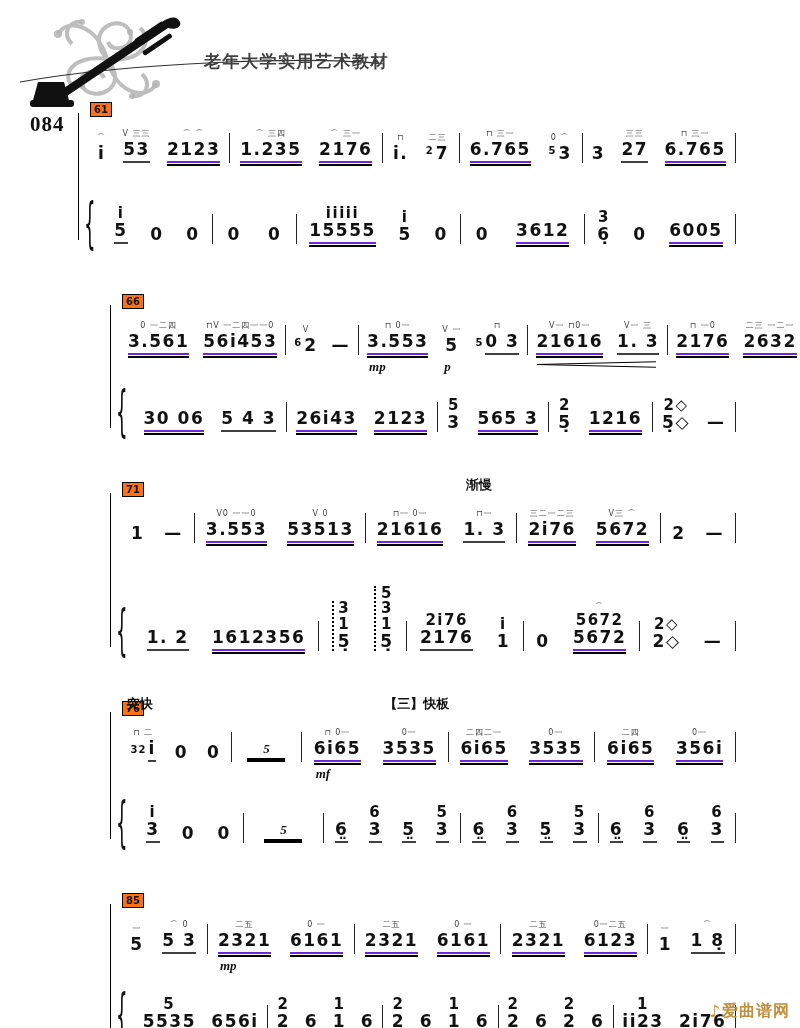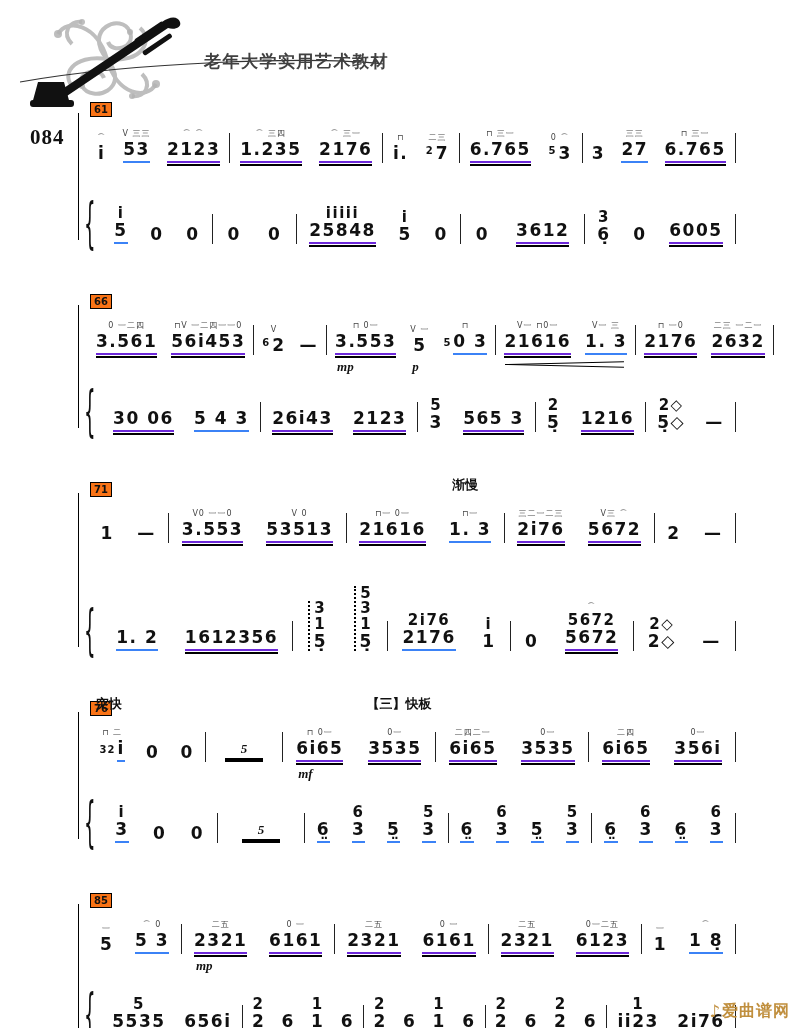--- a/index.html
+++ b/index.html
@@ -4,26 +4,26 @@
 <style>
   html,body{margin:0;padding:0;background:#fff;}
   #page{position:relative;width:800px;height:1028px;background:#fff;overflow:hidden;
         font-family:"DejaVu Sans","Liberation Sans",sans-serif;color:#111;}
 
   
   #ornament{position:absolute;left:12px;top:4px;}
   #page-title{position:absolute;left:204px;top:50px;font-size:17px;font-weight:bold;
               letter-spacing:1.5px;color:#404040;}
   #page-number{position:absolute;left:30px;top:112px;font-size:21px;font-weight:bold;
-               font-family:"Liberation Serif","DejaVu Serif",serif;letter-spacing:1px;margin-top:13px;}
+               font-family:"Liberation Serif","DejaVu Serif",serif;letter-spacing:1px;}
 
   
   #score{position:absolute;left:76px;top:98px;width:660px;}
   .system{position:relative;padding-left:12px;}
-  .system + .system{margin-top:46px;}
+  .system + .system{margin-top:46px;margin-left:32px;}
   .sysline{position:absolute;left:2px;top:15px;bottom:4px;width:1px;background:#000;}
   .mnum{display:inline-block;border:1px solid #000;font-size:10px;font-weight:bold;
         padding:0 3px;line-height:13px;margin-left:2px;background:#f97316;}
   .syslabel{position:absolute;top:-2px;font-size:13px;font-weight:bold;white-space:nowrap;}
 
   .staff{display:flex;align-items:flex-end;margin-top:10px;position:relative;}
   .staff.accomp{margin-top:30px;padding-left:14px;}
   .brace{position:absolute;left:-4px;bottom:-6px;font-size:26px;font-weight:normal;
          transform:scaleY(2.1) scaleX(0.7);transform-origin:left bottom;line-height:1;}
   .measure{display:flex;align-items:flex-end;gap:14px;padding:2px 8px 0 8px;flex:1 1 auto;
@@ -33,21 +33,21 @@
   .grp{position:relative;display:flex;flex-direction:column;align-items:center;}
   .u{font-size:8px;color:#444;letter-spacing:1px;white-space:nowrap;margin-bottom:2px;
      line-height:9px;min-height:9px;}
   .line{display:flex;align-items:flex-end;}
   .grace{font-size:10px;font-weight:bold;margin-right:2px;transform:translateY(-7px);
          display:inline-block;letter-spacing:1px;}
   .col{display:flex;flex-direction:column;align-items:center;line-height:1.04;}
   .ctop{font-size:15px;font-weight:bold;letter-spacing:1.5px;white-space:nowrap;line-height:1.04;}
   .note{display:inline-block;position:relative;font-size:17px;font-weight:bold;
         letter-spacing:1.5px;white-space:nowrap;line-height:1.1;}
-  .b1{border-bottom:2px solid #3b82f6;padding-bottom:2px;}
+  .b1{border-bottom:2px solid #404040;padding-bottom:2px;}
   .b2{border-bottom:2px solid #6d28d9;padding-bottom:2px;}
   .b2::after{content:"";position:absolute;left:0;right:0;bottom:-5px;height:2px;background:#000;}
   .dyn{position:absolute;top:100%;left:2px;margin-top:4px;
        font-family:"Liberation Serif","DejaVu Serif",serif;font-style:italic;font-weight:bold;
        font-size:13px;letter-spacing:0;}
   .arp{align-self:stretch;width:0;border-left:2px dotted #000;margin-right:4px;}
 
   .restwrap{display:flex;flex-direction:column;align-items:center;flex:0 0 auto;}
   .restnum{font-size:13px;font-weight:bold;font-style:italic;
            font-family:"Liberation Serif",serif;}
@@ -265,21 +265,21 @@
               </span>
             </span>
           </div>
           <div class="bar"></div>
           <div class="measure">
             <span class="grp">
               <span class="u">&nbsp;</span>
               <span class="line">
                 <span class="col">
                   <span class="ctop">iiiii</span>
-                  <span class="note b2">25848</span>
+                  <span class="note b2">15555</span>
                 </span>
               </span>
             </span>
             <span class="grp">
               <span class="u">&nbsp;</span>
               <span class="line">
                 <span class="col">
                   <span class="ctop">i</span>
                   <span class="note">5</span>
                 </span>

